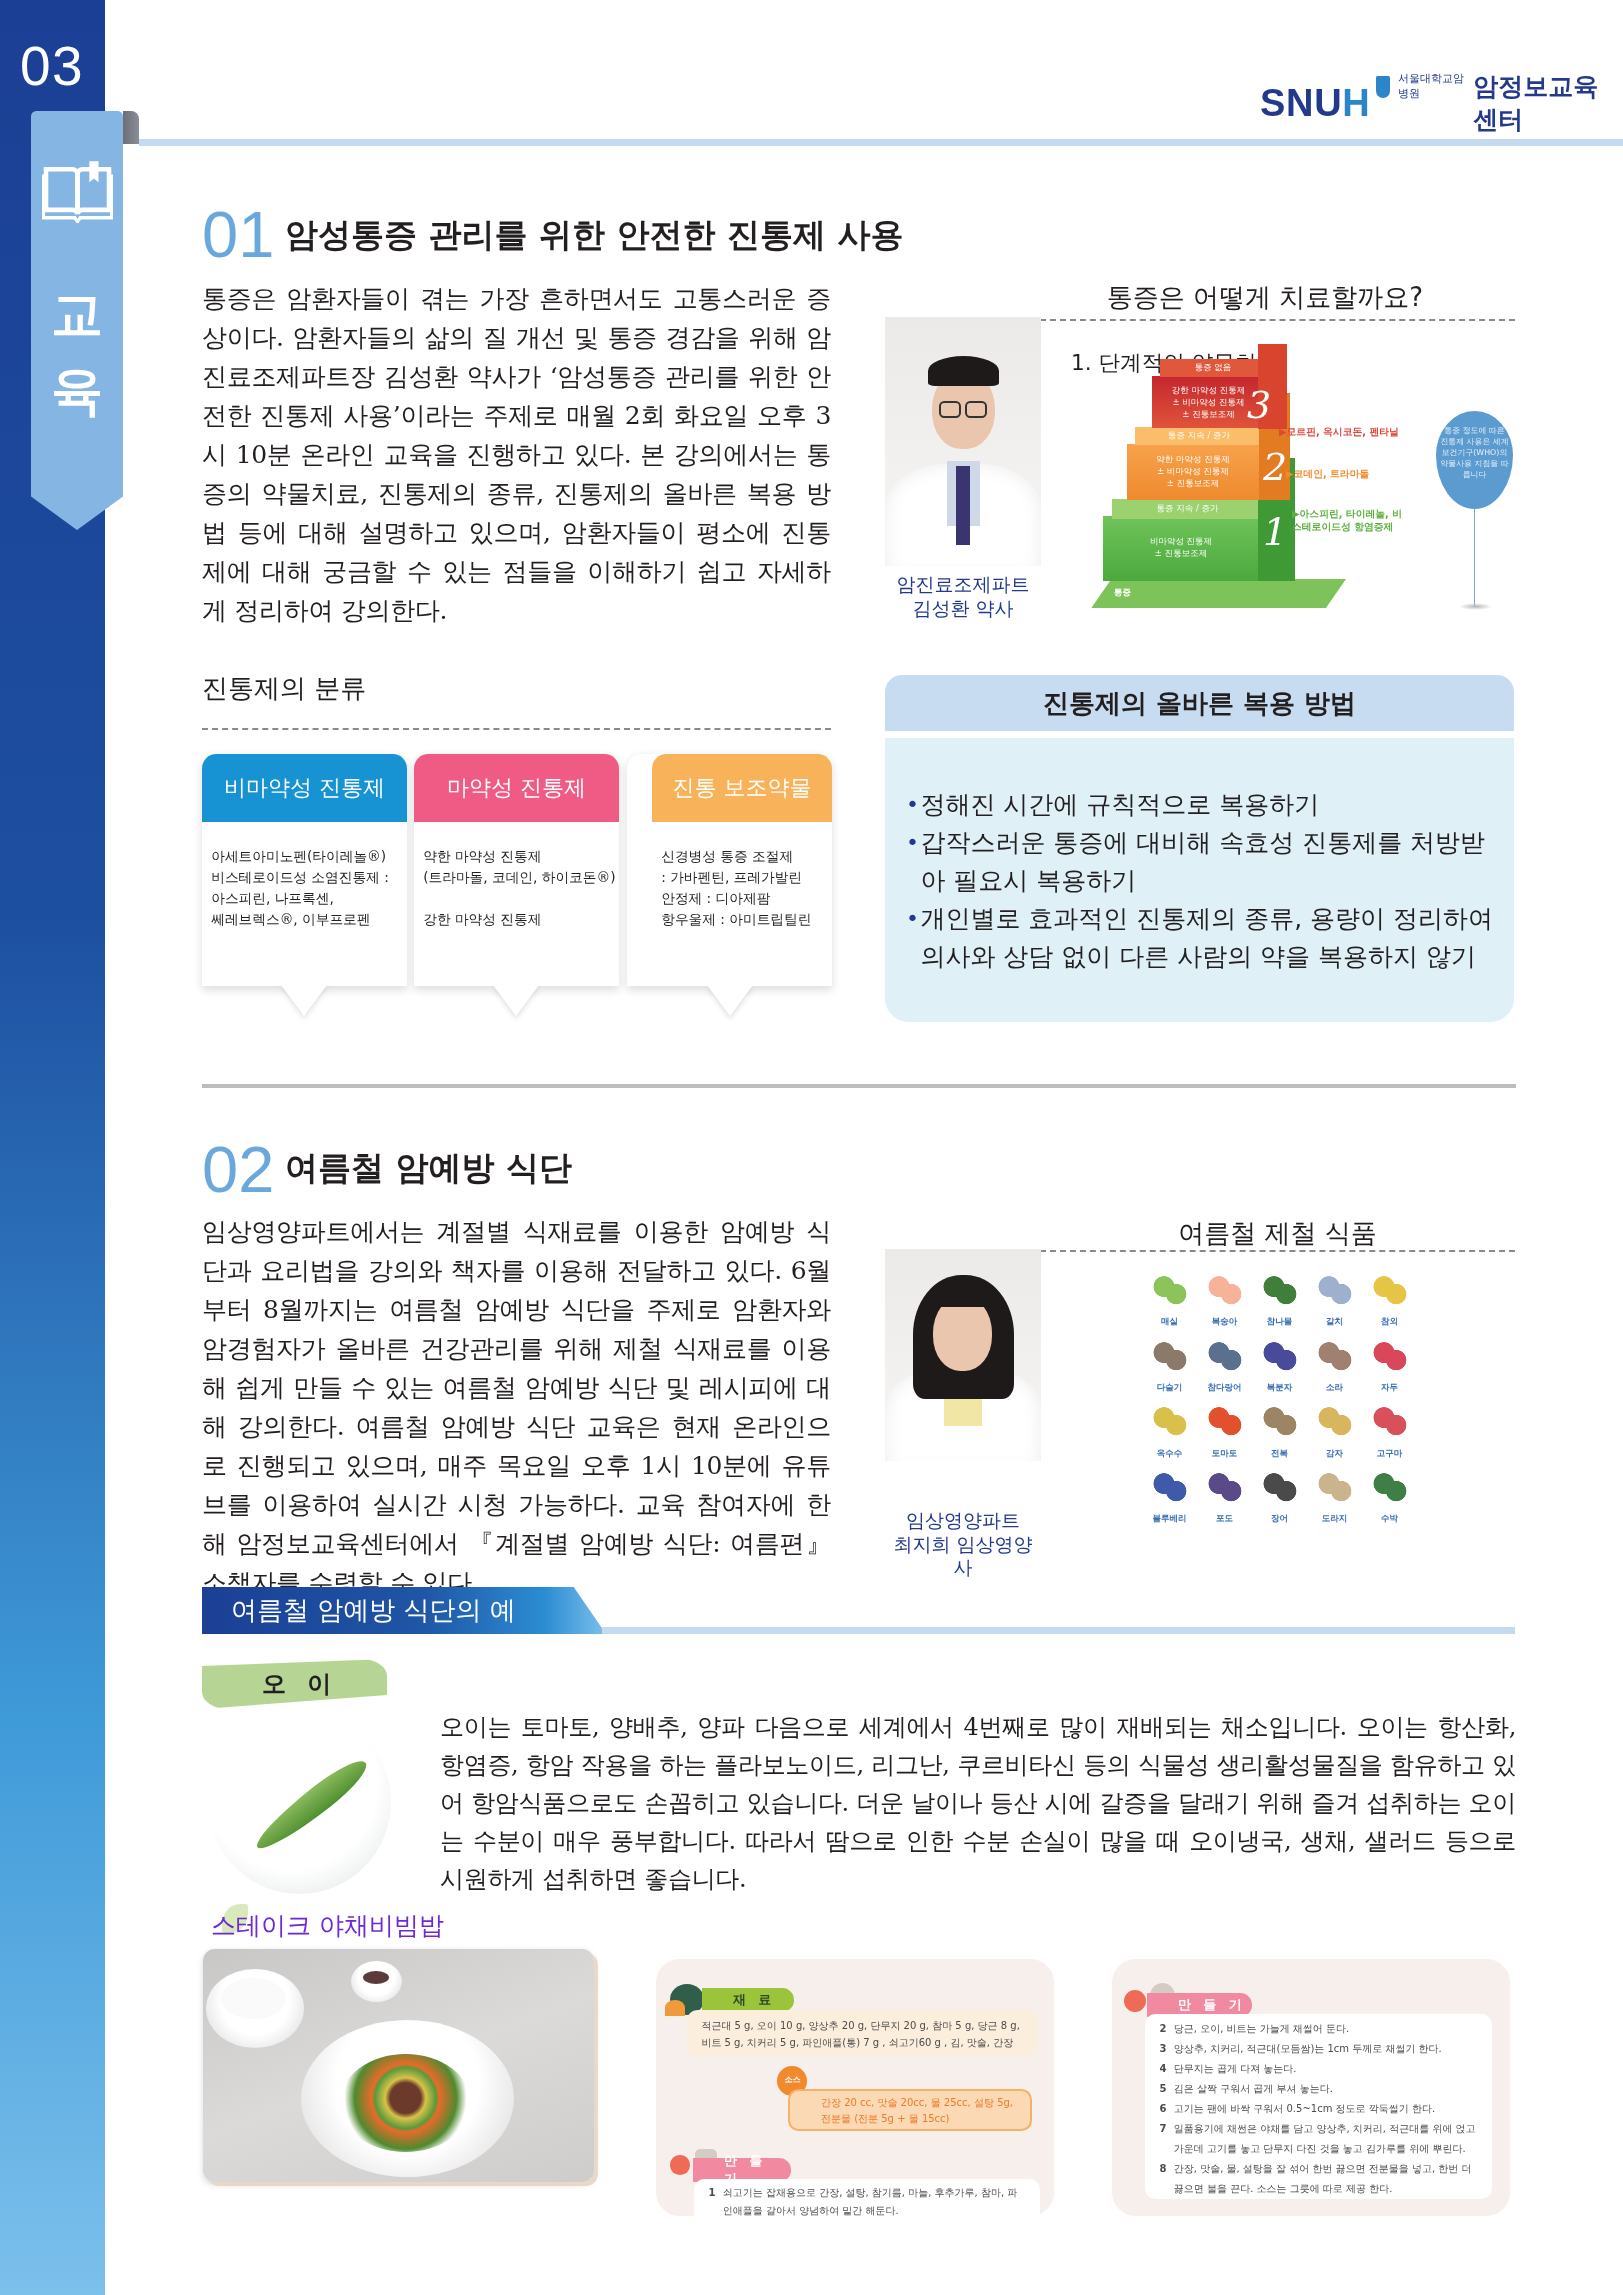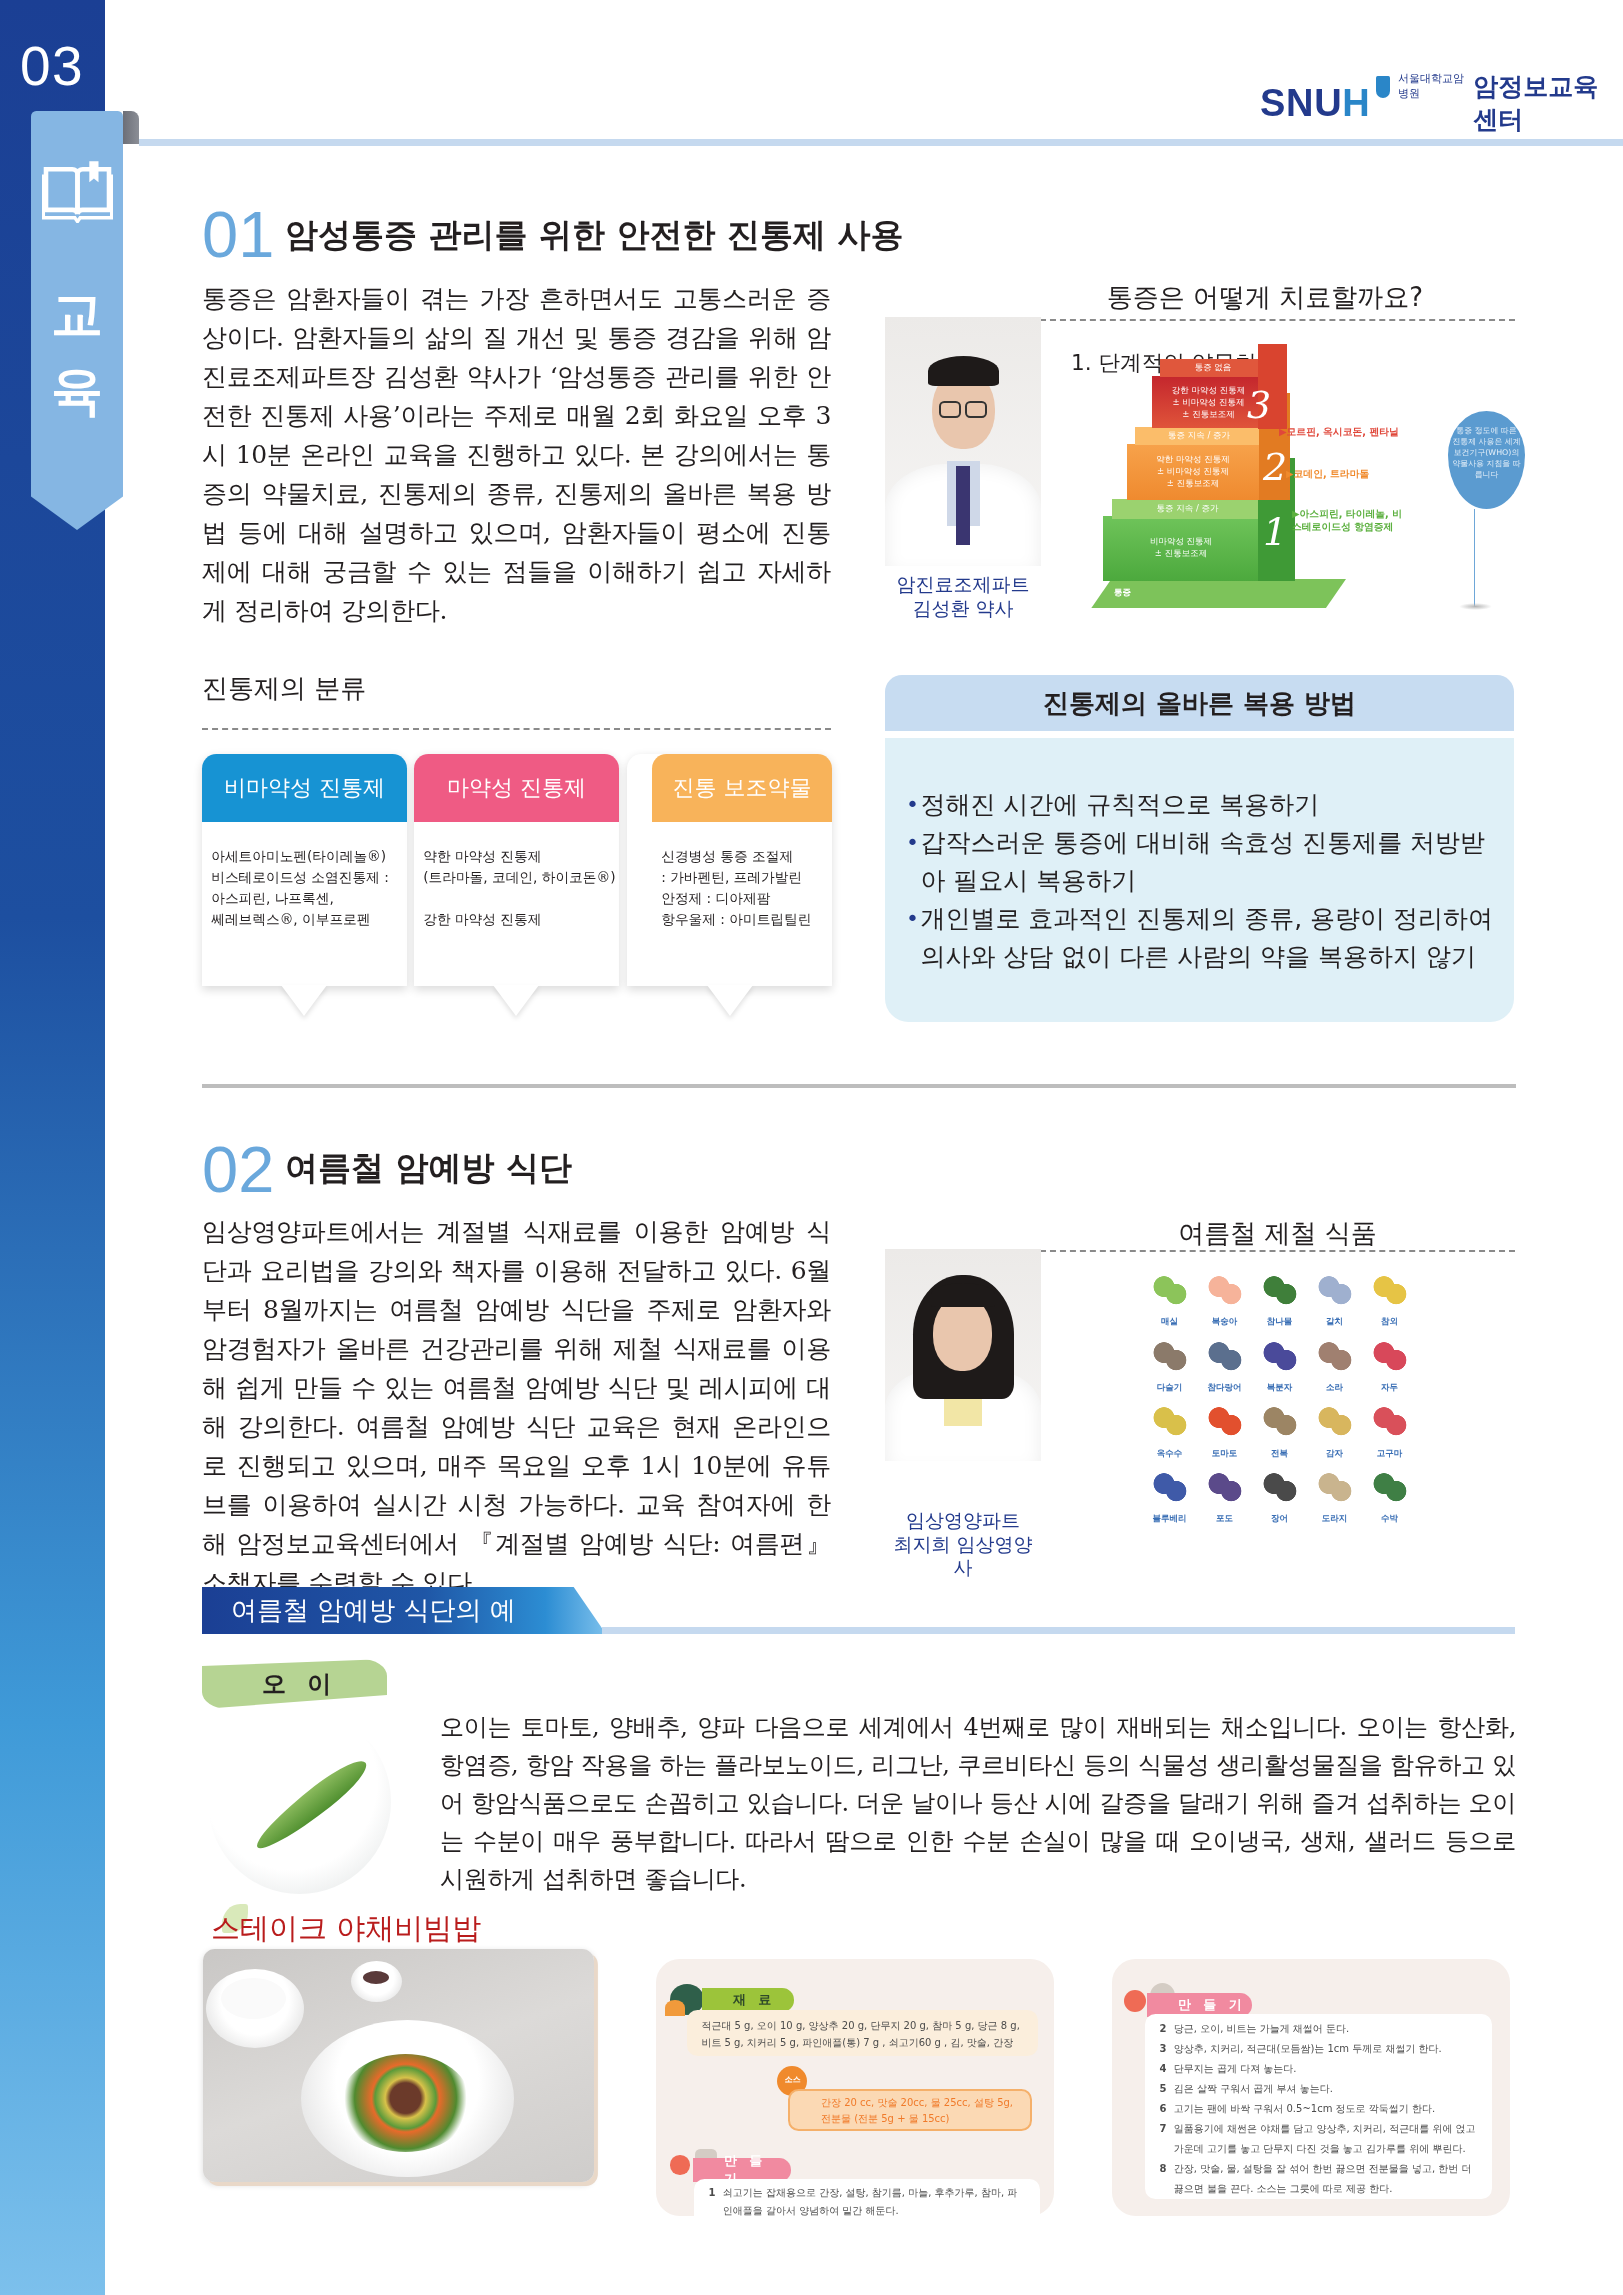--- a/index.html
+++ b/index.html
@@ -47,21 +47,21 @@
   .person-hair { position: absolute; background: #1e1a19; }
   .person-coat { position: absolute; background: #ffffff; border-radius: 40% 40% 0 0; box-shadow: inset 0 0 19.6px rgba(0,0,0,0.08); }
   .caption { position: absolute; font-size: 19px; color: #233a8c; text-align: center; line-height: 23.6px; }
 
   
   .stair-title { position: absolute; left: 1071px; top: 348px; font-size: 21.6px; color: #231f20; }
   .step { position: absolute; color: #fff; font-size: 8.5px; text-align: center; display: flex; flex-direction: column; justify-content: center; align-items: center; line-height: 11.8px; }
   .step-num { position: absolute; color: #fff; font-size: 38px; font-style: italic; font-family: "DejaVu Serif", serif; }
   .step-label { position: absolute; font-size: 9.8px; font-weight: bold; line-height: 13px; }
   .balloon { position: absolute; left: 1436px; top: 411px; width: 77px; height: 98px; background: #5b9bd0; border-radius: 50% 50% 50% 50% / 45% 45% 55% 55%;
-    color: #e3eef8; font-size: 7.9px; text-align: center; padding: 14.4px 3.9px; line-height: 11px; margin-left: 12px; }
+    color: #e3eef8; font-size: 7.9px; text-align: center; padding: 14.4px 3.9px; line-height: 11px; }
   .balloon-string { position: absolute; left: 1474px; top: 509px; width: 1.3px; height: 98px; background: #6ea7d8; }
   .balloon-shadow { position: absolute; left: 1459px; top: 603px; width: 33px; height: 6.5px; background: radial-gradient(#b7b7b7, transparent 70%); }
 
   
   .card { position: absolute; top: 754px; width: 205px; height: 232px; background: #fff; border-radius: 14.4px 14.4px 0 0;
     box-shadow: 0 3.9px 9.2px rgba(0,0,0,0.14); }
   .card-head { height: 68px; border-radius: 14.4px 14.4px 0 0; display: flex; align-items: center; justify-content: center;
     color: #fff; font-size: 22px; }
   .card-body { padding: 23.6px 0 0 9.2px; font-size: 13.7px; line-height: 21px; color: #231f20; white-space: pre-line; }
   .card-pointer { position: absolute; top: 985px; width: 0; height: 0; border-left: 23.6px solid transparent; border-right: 23.6px solid transparent;
@@ -89,21 +89,21 @@
   .banner-line { position: absolute; left: 602px; top: 1627px; width: 913px; height: 6.5px; background: #c5d9ef; }
 
   .tag-oi { position: absolute; left: 202px; top: 1659px; width: 185px; height: 50px; background: #b6d493;
     border-radius: 3.9px 26px 3.9px 26px / 3.9px 17px 3.9px 17px; clip-path: polygon(0 14%, 100% 0, 100% 72%, 0 100%);
     display: flex; align-items: center; padding-left: 60px; font-size: 24px; font-weight: bold; color: #231f20; letter-spacing: 6.5px; }
   .cucumber-plate { position: absolute; left: 208px; top: 1709px; width: 183px; height: 185px; border-radius: 50%;
     background: radial-gradient(circle at 45% 40%, #ffffff 58%, #eceeee 80%, #d7d9d9 100%); }
   .cucumber { position: absolute; left: 243px; top: 1792px; width: 137px; height: 26px; background: linear-gradient(180deg, #8cbb5e, #4f8f2f);
     border-radius: 60% 40% 40% 60% / 50%; transform: rotate(-38deg); }
 
-  .bibim-title { position: absolute; left: 211px; top: 1909px; font-size: 29px; color: #b91c1c; }
+  .bibim-title { position: absolute; left: 211px; top: 1909px; font-size: 25px; color: #6d28d9; }
   .leaf-deco { position: absolute; left: 222px; top: 1904px; width: 26px; height: 29px; background: #cfe3a9; border-radius: 70% 10% 70% 10%; opacity: 0.8; }
 
   .bibim-photo { position: absolute; left: 203px; top: 1949px; width: 391px; height: 233px; border-radius: 11.8px;
     background: linear-gradient(160deg, #c9c7c5, #dcdad8 50%, #cfcdcb); box-shadow: 3.9px 3.9px 0 #e9d8c8, 0 2.6px 6.5px rgba(0,0,0,0.15); overflow: hidden; }
   .bowl { position: absolute; border-radius: 50%; background: radial-gradient(circle at 50% 40%, #ffffff 50%, #e6e6e6 80%, #c9c9c9 100%); }
 
   .recipe-card { position: absolute; top: 1959px; width: 398px; height: 257px; background: #f6efeb; border-radius: 23.6px; }
   .recipe-tag { position: absolute; height: 23.6px; border-radius: 0 11.8px 11.8px 0; font-size: 13px; color: #fff; font-weight: bold;
     display: flex; align-items: center; padding-left: 31px; letter-spacing: 3.9px; }
   .recipe-box { position: absolute; border-radius: 10.5px; font-size: 10px; line-height: 17.7px; color: #4b4b4b; padding: 6.5px 14.4px; }

